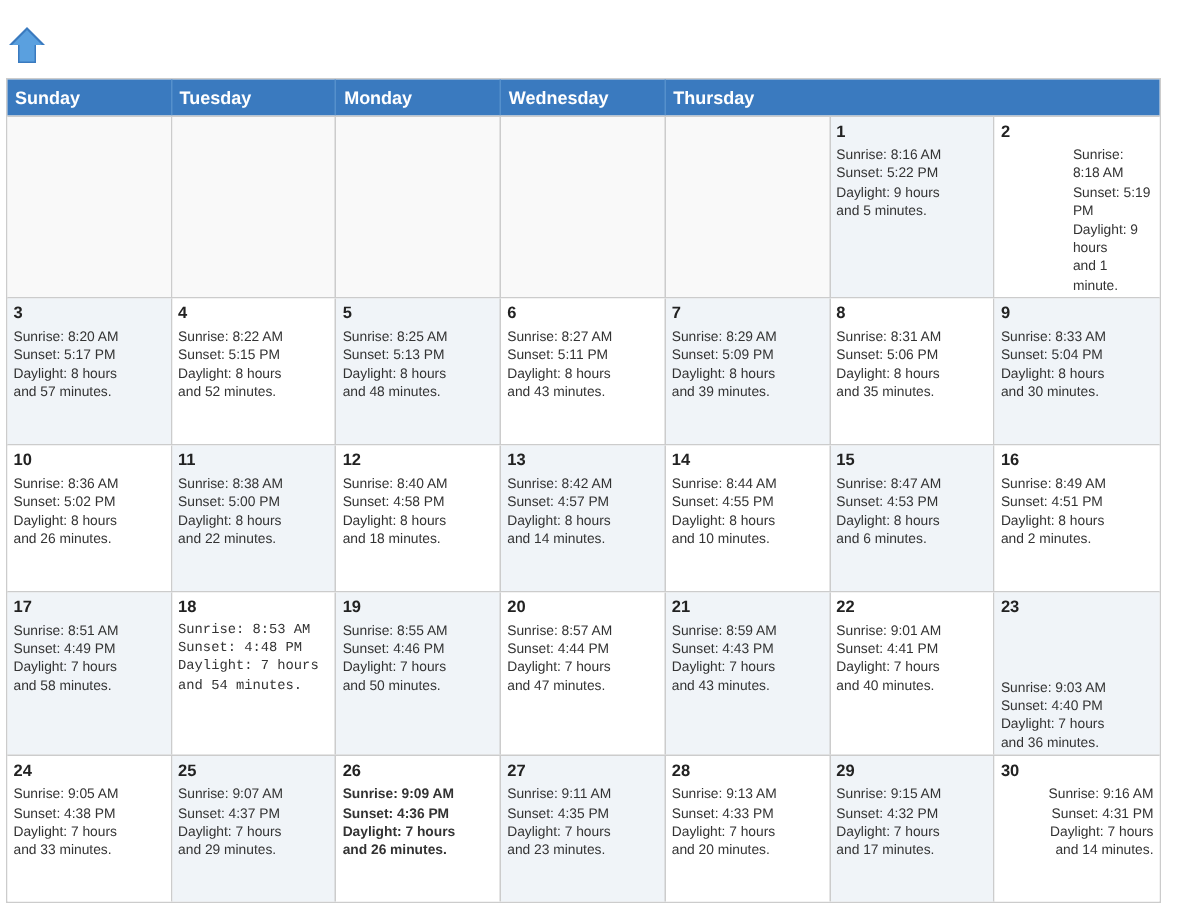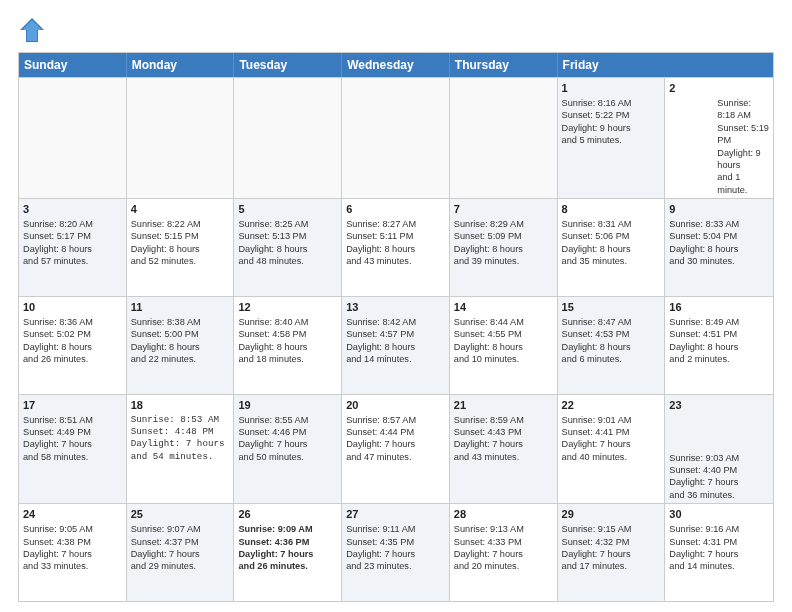--- a/index.html
+++ b/index.html
@@ -6,21 +6,21 @@
     body {
       font-family: Arial, sans-serif;
       background: #fff;
       width: 792px;
       height: 612px;
       overflow: hidden;
     }
     .page {
       width: 792px;
       height: 612px;
-      padding: 16px 18px 10px 18px;
+      padding: 16px 18px 10px 4px;
       display: flex;
       flex-direction: column;
     }
     .header {
       display: flex;
       justify-content: space-between;
       align-items: flex-start;
       margin-bottom: 8px;
     }
     .logo {
@@ -132,25 +132,24 @@
     </div>
     <div class="title-block">
       <div class="month-title"></div>
       <div class="location"></div>
     </div>
   </div>
 
   <div class="calendar">
     <div class="cal-header-row">
     <div class="cal-header-cell">Sunday</div>
+        <div class="cal-header-cell">Tuesday</div>
         <div class="cal-header-cell">Monday</div>
-        <div class="cal-header-cell">Tuesday</div>
         <div class="cal-header-cell">Wednesday</div>
         <div class="cal-header-cell">Thursday</div>
-        <div class="cal-header-cell">Friday</div>
       </div>
     <div class="cal-body">
     <div class="cal-row">
           <div class="cal-cell empty"></div>
           <div class="cal-cell empty"></div>
           <div class="cal-cell empty"></div>
           <div class="cal-cell empty"></div>
           <div class="cal-cell empty"></div>
           <div class="cal-cell shaded">
             <span class="day-num">1</span>
@@ -358,21 +357,21 @@
           </div>
           <div class="cal-cell shaded">
             <span class="day-num">29</span>
             <div class="day-info" style="white-space: pre-line;">Sunrise: 9:15 AM
 Sunset: 4:32 PM
 Daylight: 7 hours
 and 17 minutes.</div>
           </div>
           <div class="cal-cell">
             <span class="day-num">30</span>
-            <div class="day-info" style="white-space: pre-line;">Sunrise: 9:16 AM
+            <div class="day-info" style="white-space: pre-line; text-align: right;">Sunrise: 9:16 AM
 Sunset: 4:31 PM
 Daylight: 7 hours
 and 14 minutes.</div>
           </div>
         </div>
       </div>
   </div>
 </div>
 
 </body></html>

